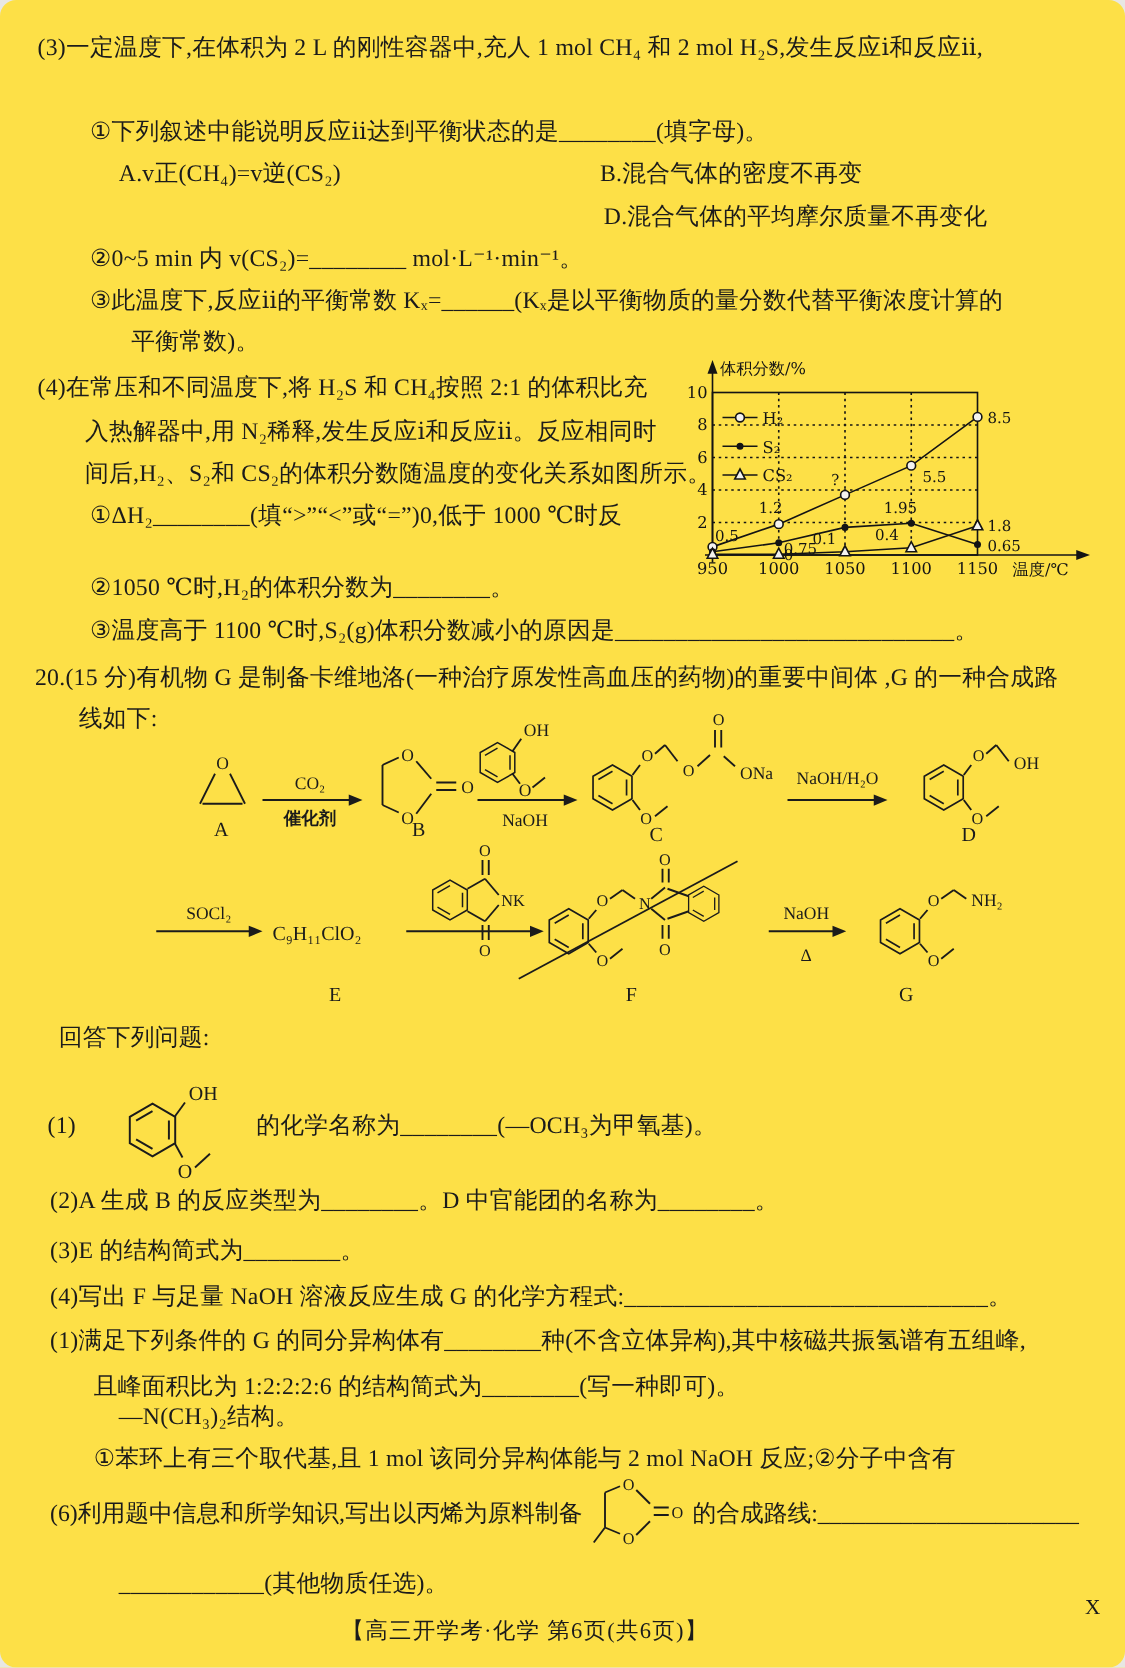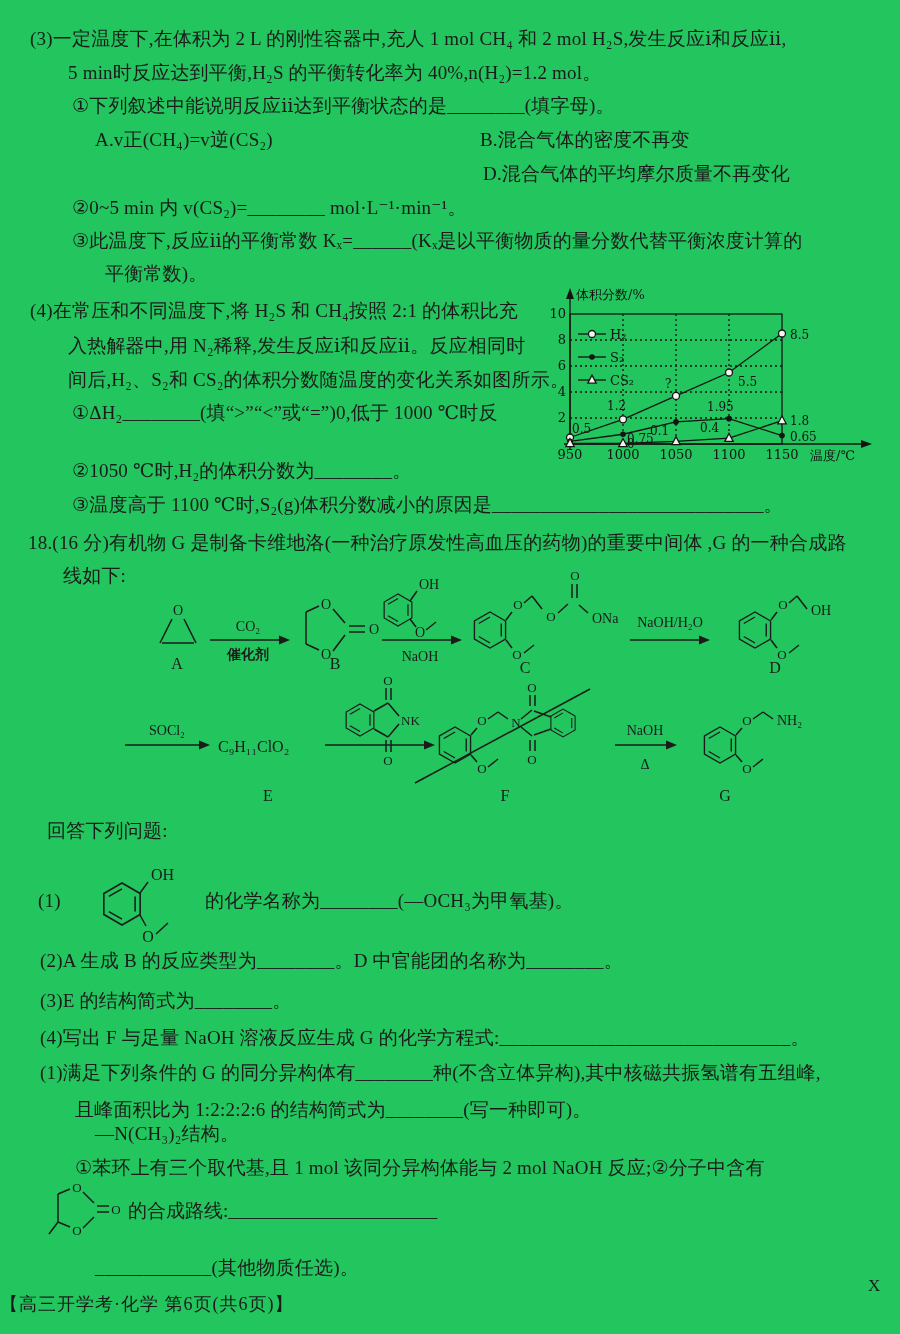--- a/index.html
+++ b/index.html
@@ -1,36 +1,35 @@
 <!DOCTYPE html>
 <html><head>
 <meta charset="utf-8">
 <style>
   html,body{margin:0;padding:0;background:#e8e7e3;}
-  .page{position:relative;width:900px;height:1334px;margin:0 auto;background:#22c55e;
-        font-family:"Liberation Serif","DejaVu Serif","DejaVu Sans",serif;color:#1b1b1b;overflow:hidden;}
+  .page{position:relative;width:900px;height:1334px;margin:0 auto;background:#fde047;
+        font-family:"Liberation Serif","DejaVu Serif","DejaVu Sans",serif;color:#1b1b1b;overflow:hidden;border-radius:13px;}
   .ln{position:absolute;white-space:nowrap;font-size:19px;letter-spacing:.2px;line-height:26px;}
   .schem{position:absolute;}
   .schem line,.schem polyline,.schem polygon,.schem path{stroke:#1b1b1b;stroke-width:1.5;fill:none;}
   .schem polygon.head{fill:#1b1b1b;stroke:none;}
   .schem text{fill:#1b1b1b;font-family:"Liberation Serif","DejaVu Serif","DejaVu Sans",serif;}
   #chart-svg{position:absolute;left:548px;top:286px;}
   #chart-svg text{fill:#141414;font-family:"DejaVu Serif","Liberation Serif",serif;}
   .q6row{position:absolute;display:flex;align-items:center;white-space:nowrap;font-size:19px;}
   .q6row svg{margin:0 4px;}
-  .footer{position:absolute;left:0;top:1292px;width:840px;font-size:18px;letter-spacing:1px;}
+  .footer{position:absolute;left:0;top:1292px;width:840px;text-align:center;font-size:18px;letter-spacing:1px;}
   .corner{position:absolute;left:868px;top:1276px;font-size:17px;}
 </style>
 </head>
 <body>
 
 <div class="page">
 
   <div class="ln" style="left:30px;top:26px">(3)一定温度下,在体积为 2 L 的刚性容器中,充人 1 mol CH₄ 和 2 mol H₂S,发生反应ⅰ和反应ⅱ,</div>
-  <div class="ln" style="left:68px;top:60px">5 min时反应达到平衡,H₂S 的平衡转化率为 40%,n(H₂)=1.2 mol。</div>
   <div class="ln" style="left:72px;top:93px">①下列叙述中能说明反应ⅱ达到平衡状态的是________(填字母)。</div>
   <div class="ln" style="left:95px;top:127px">A.v正(CH₄)=v逆(CS₂)</div>
   <div class="ln" style="left:480px;top:127px">B.混合气体的密度不再变</div>
   <div class="ln" style="left:483px;top:161px">D.混合气体的平均摩尔质量不再变化</div>
   <div class="ln" style="left:72px;top:195px">②0~5 min 内 v(CS₂)=________ mol·L⁻¹·min⁻¹。</div>
   <div class="ln" style="left:72px;top:228px">③此温度下,反应ⅱ的平衡常数 Kₓ=______(Kₓ是以平衡物质的量分数代替平衡浓度计算的</div>
   <div class="ln" style="left:105px;top:261px">平衡常数)。</div>
 
   <div class="ln" style="left:30px;top:298px">(4)在常压和不同温度下,将 H₂S 和 CH₄按照 2:1 的体积比充</div>
   <div class="ln" style="left:68px;top:333px">入热解器中,用 N₂稀释,发生反应ⅰ和反应ⅱ。反应相同时</div>
@@ -110,21 +109,21 @@
         <text x="62" y="53" font-size="13">H₂</text>
         <line stroke="#141414" stroke-width="1.3" fill="none" x1="30" y1="71" x2="58" y2="71"></line>
         <circle cx="44" cy="71" r="2.8" fill="#141414"></circle>
         <text x="62" y="76" font-size="13">S₂</text>
         <line stroke="#141414" stroke-width="1.3" fill="none" x1="30" y1="94" x2="58" y2="94"></line>
         <polygon points="39.8,97.2 48.2,97.2 44,89.2" fill="#f4f3ef" stroke="#141414" stroke-width="1.3"></polygon>
         <text x="62" y="99" font-size="13">CS₂</text>
       </g>
     </svg>
 
-  <div class="ln" style="left:28px;top:530px">18.(16 分)有机物 G 是制备卡维地洛(一种治疗原发性高血压的药物)的重要中间体 ,G 的一种合成路</div>
+  <div class="ln" style="left:28px;top:530px">20.(15 分)有机物 G 是制备卡维地洛(一种治疗原发性高血压的药物)的重要中间体 ,G 的一种合成路</div>
   <div class="ln" style="left:63px;top:563px">线如下:</div>
 
   <svg class="schem" style="left:130px;top:565px" width="770" height="112" viewBox="0 0 770 112">
     <defs>
       <g id="bz">
         <polygon points="17.3,-10 0,-20 -17.3,-10 -17.3,10 0,20 17.3,10"></polygon>
         <line x1="0" y1="-14.4" x2="-12.5" y2="-7.2"></line>
         <line x1="-12.5" y1="7.2" x2="0" y2="14.4"></line>
         <line x1="12.5" y1="-7.2" x2="12.5" y2="7.2"></line>
       </g>
@@ -304,20 +303,21 @@
 
   <div class="ln" style="left:40px;top:948px">(2)A 生成 B 的反应类型为________。D 中官能团的名称为________。</div>
   <div class="ln" style="left:40px;top:988px">(3)E 的结构简式为________。</div>
   <div class="ln" style="left:40px;top:1025px">(4)写出 F 与足量 NaOH 溶液反应生成 G 的化学方程式:______________________________。</div>
   <div class="ln" style="left:40px;top:1060px">(1)满足下列条件的 G 的同分异构体有________种(不含立体异构),其中核磁共振氢谱有五组峰,</div>
   <div class="ln" style="left:75px;top:1097px">且峰面积比为 1:2:2:2:6 的结构简式为________(写一种即可)。</div>
   <div class="ln" style="left:75px;top:1155px">①苯环上有三个取代基,且 1 mol 该同分异构体能与 2 mol NaOH 反应;②分子中含有</div>
   <div class="ln" style="left:95px;top:1121px">—N(CH₃)₂结构。</div>
 
   <div class="q6row" style="left:40px;top:1178px">
+    <span>(6)利用题中信息和所学知识,写出以丙烯为原料制备</span>
     <svg width="80" height="66" viewBox="0 0 80 66" class="schem" style="position:static">
       <line x1="14" y1="16" x2="14" y2="44"></line>
       <line x1="14" y1="16" x2="26" y2="11"></line>
         <line x1="14" y1="44" x2="26" y2="49"></line>
       <text x="33" y="14" font-size="13" text-anchor="middle">O</text>
       <text x="33" y="57" font-size="13" text-anchor="middle">O</text>
       <line x1="39" y1="14" x2="50" y2="25"></line>
         <line x1="39" y1="50" x2="50" y2="39"></line>
       <line x1="53" y1="28" x2="65" y2="28"></line>
         <line x1="53" y1="34" x2="65" y2="34"></line>

